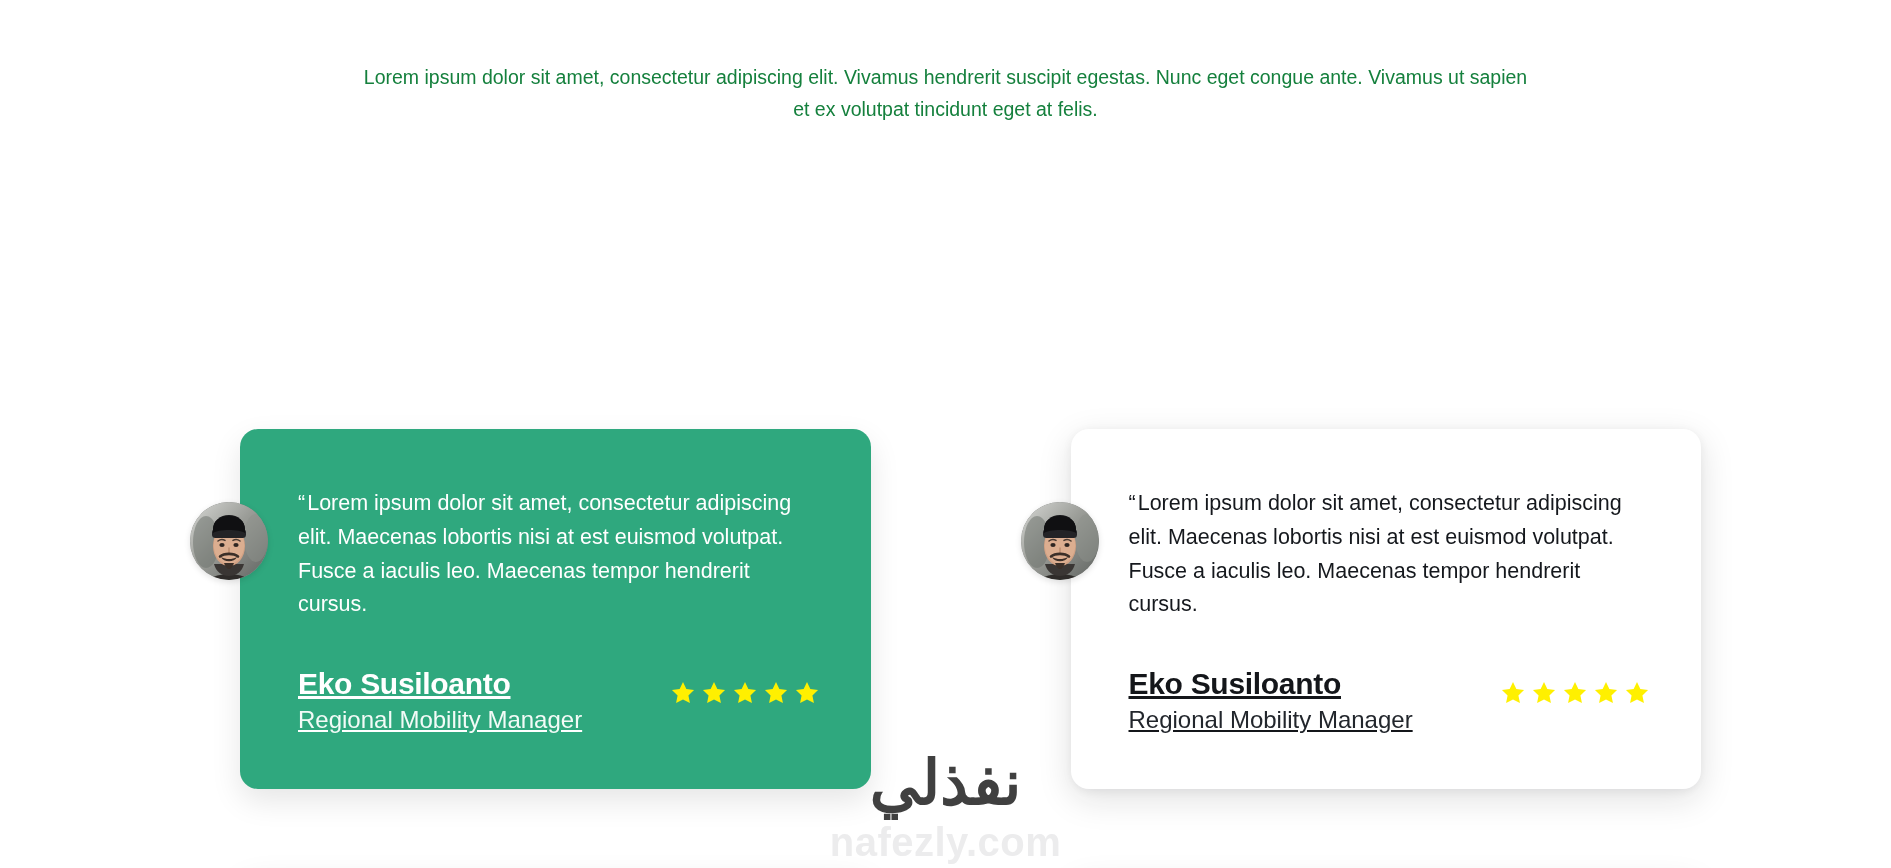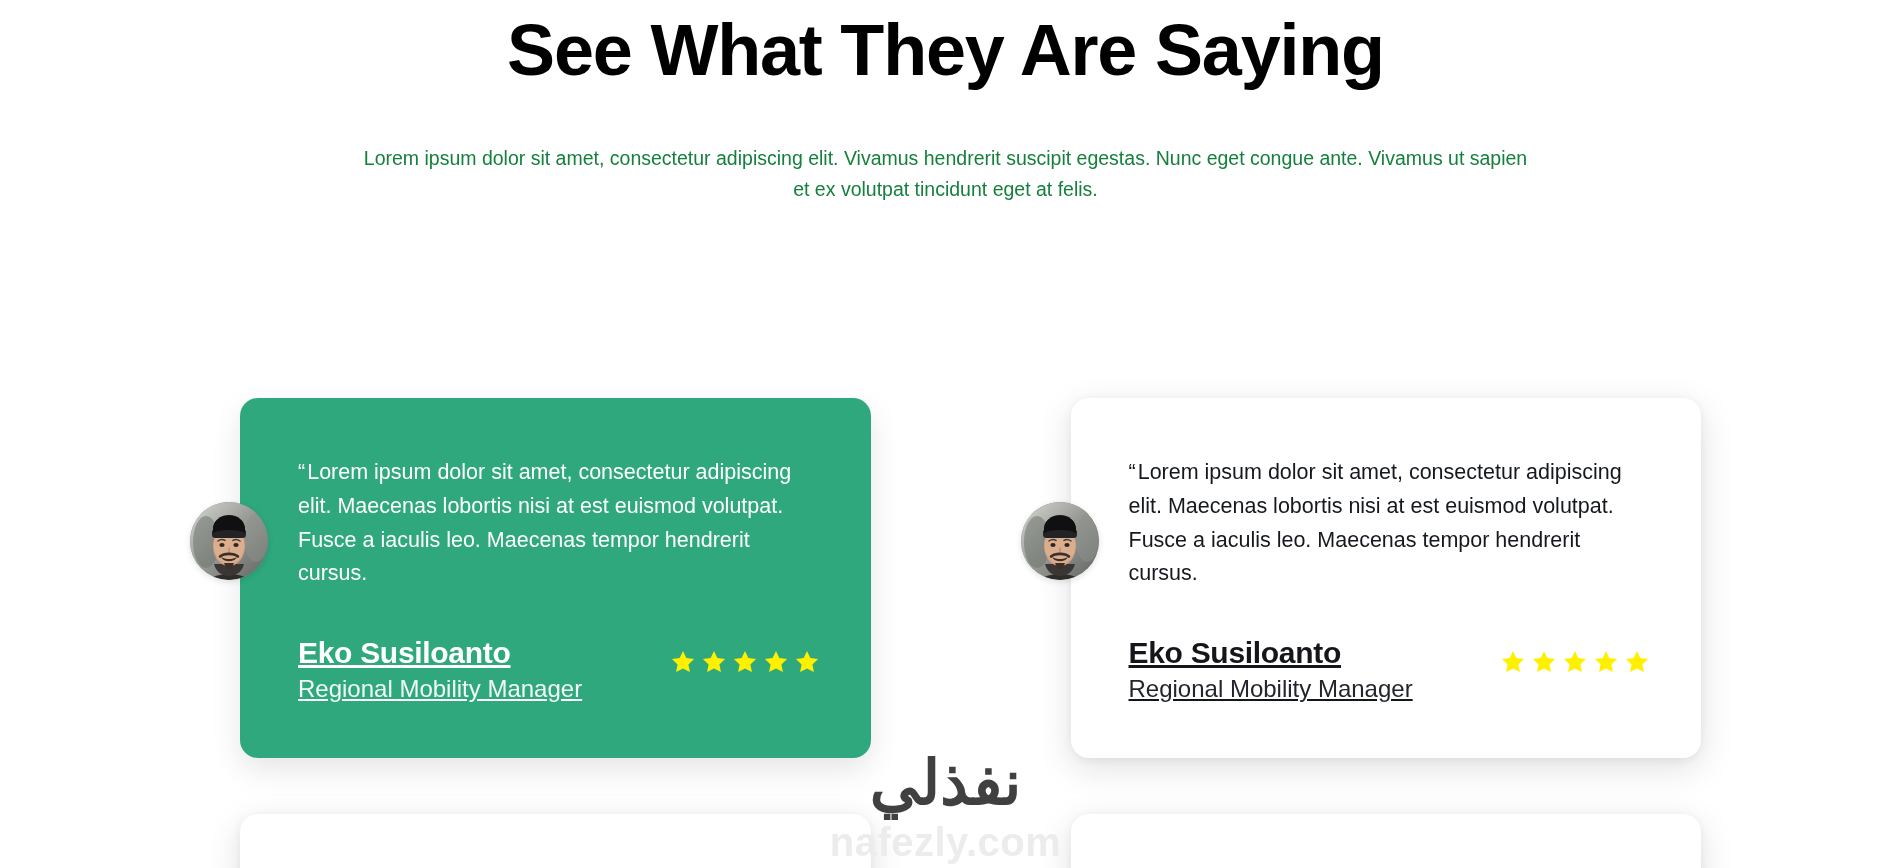--- a/index.html
+++ b/index.html
@@ -63,20 +63,21 @@
   .card-wrap {
     position: relative;
     padding-left: 50px;
   }
 
   .card {
     position: relative;
     border-radius: 18px;
     padding: 58px 47px 52px 58px;
     min-height: 318px;
+    margin-top: 31px;
   }
 
   .card.green {
     background: #2FA87E;
     color: #ffffff;
     box-shadow: 0 12px 30px rgba(0,0,0,0.10);
   }
 
   .card.white {
     background: #ffffff;
@@ -187,21 +188,20 @@
     letter-spacing: 0.5px;
   }
 </style>
 </head>
 <body>
 
 <div class="page">
 
   <div class="header">
     <h1 class="headline">
-      <span class="headline-line1">See What They Are Saying</span>
     </h1>
     <p class="subtitle">Lorem ipsum dolor sit amet, consectetur adipiscing elit. Vivamus hendrerit suscipit egestas. Nunc eget congue ante. Vivamus ut sapien et ex volutpat tincidunt eget at felis.</p>
   </div>
 
   <div class="grid">
 
     <div class="card-wrap">
       <div class="avatar">
         <svg viewBox="0 0 78 78" xmlns="http://www.w3.org/2000/svg">
           <defs>

